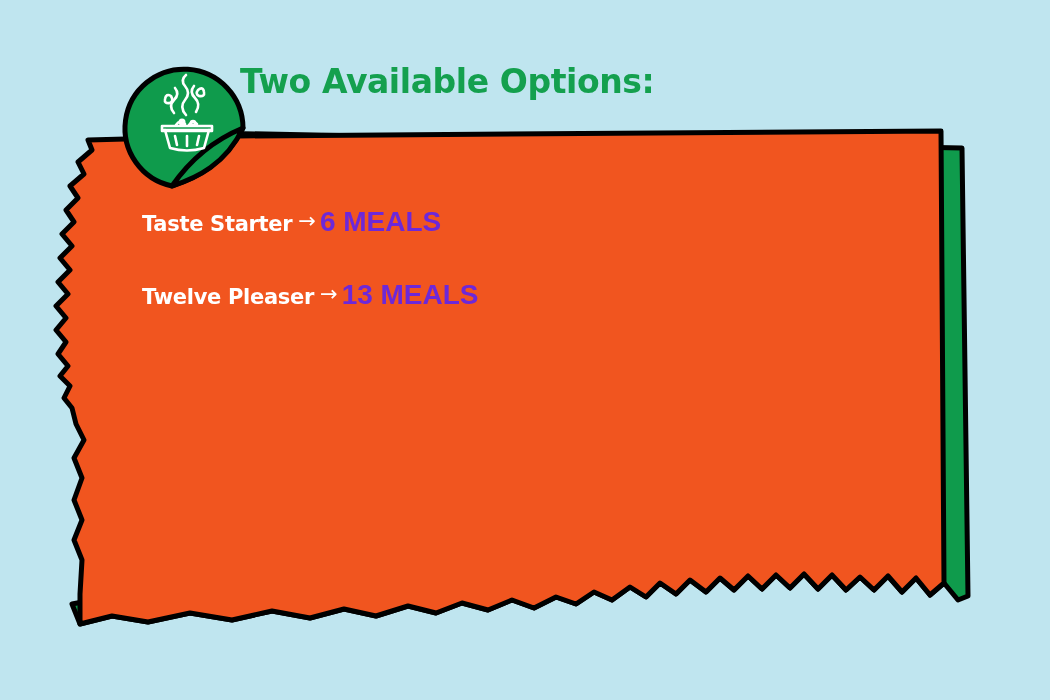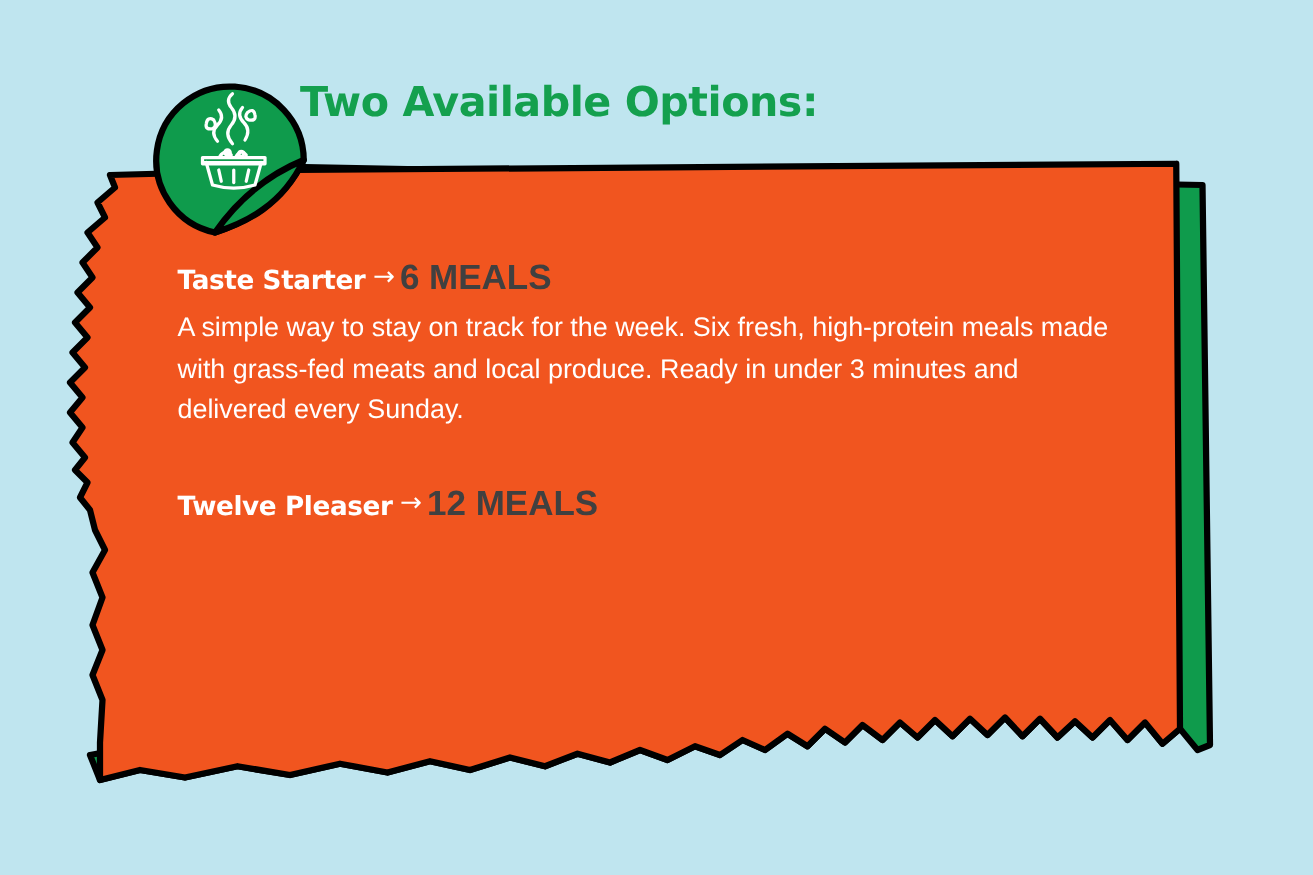--- a/index.html
+++ b/index.html
@@ -78,21 +78,21 @@
     padding:0 4px 0 6px;
     position:relative;
     top:-3px;
   }
 
   .opt-count {
     font-family:"Liberation Sans", sans-serif;
     font-weight:700;
     font-size:28px;
     letter-spacing:0px;
-    color:#404040;
+    color:#6d28d9;
   }
 
   .opt-desc {
     font-family:"Liberation Sans", sans-serif;
     font-weight:400;
     font-size:21.5px;
     line-height:1.52;
     color:#ffffff;
     max-width:755px;
   }
@@ -273,23 +273,22 @@
   </svg>
 
   <div id="title">Two Available Options:</div>
 
   <div id="content">
 
     <div class="option first">
       <div class="opt-heading">
         <span class="opt-name">Taste Starter</span><span class="opt-arrow">→</span><span class="opt-count">6 MEALS</span>
       </div>
-      <div class="opt-desc">A simple way to stay on track for the week. Six fresh, high-protein meals made with grass-fed meats and local produce. Ready in under 3 minutes and delivered every Sunday.</div>
     </div>
 
     <div class="option second">
       <div class="opt-heading">
-        <span class="opt-name">Twelve Pleaser</span><span class="opt-arrow">→</span><span class="opt-count">12 MEALS</span>
+        <span class="opt-name">Twelve Pleaser</span><span class="opt-arrow">→</span><span class="opt-count">13 MEALS</span>
       </div>
     </div>
 
   </div>
 </div>
 
 </body></html>

